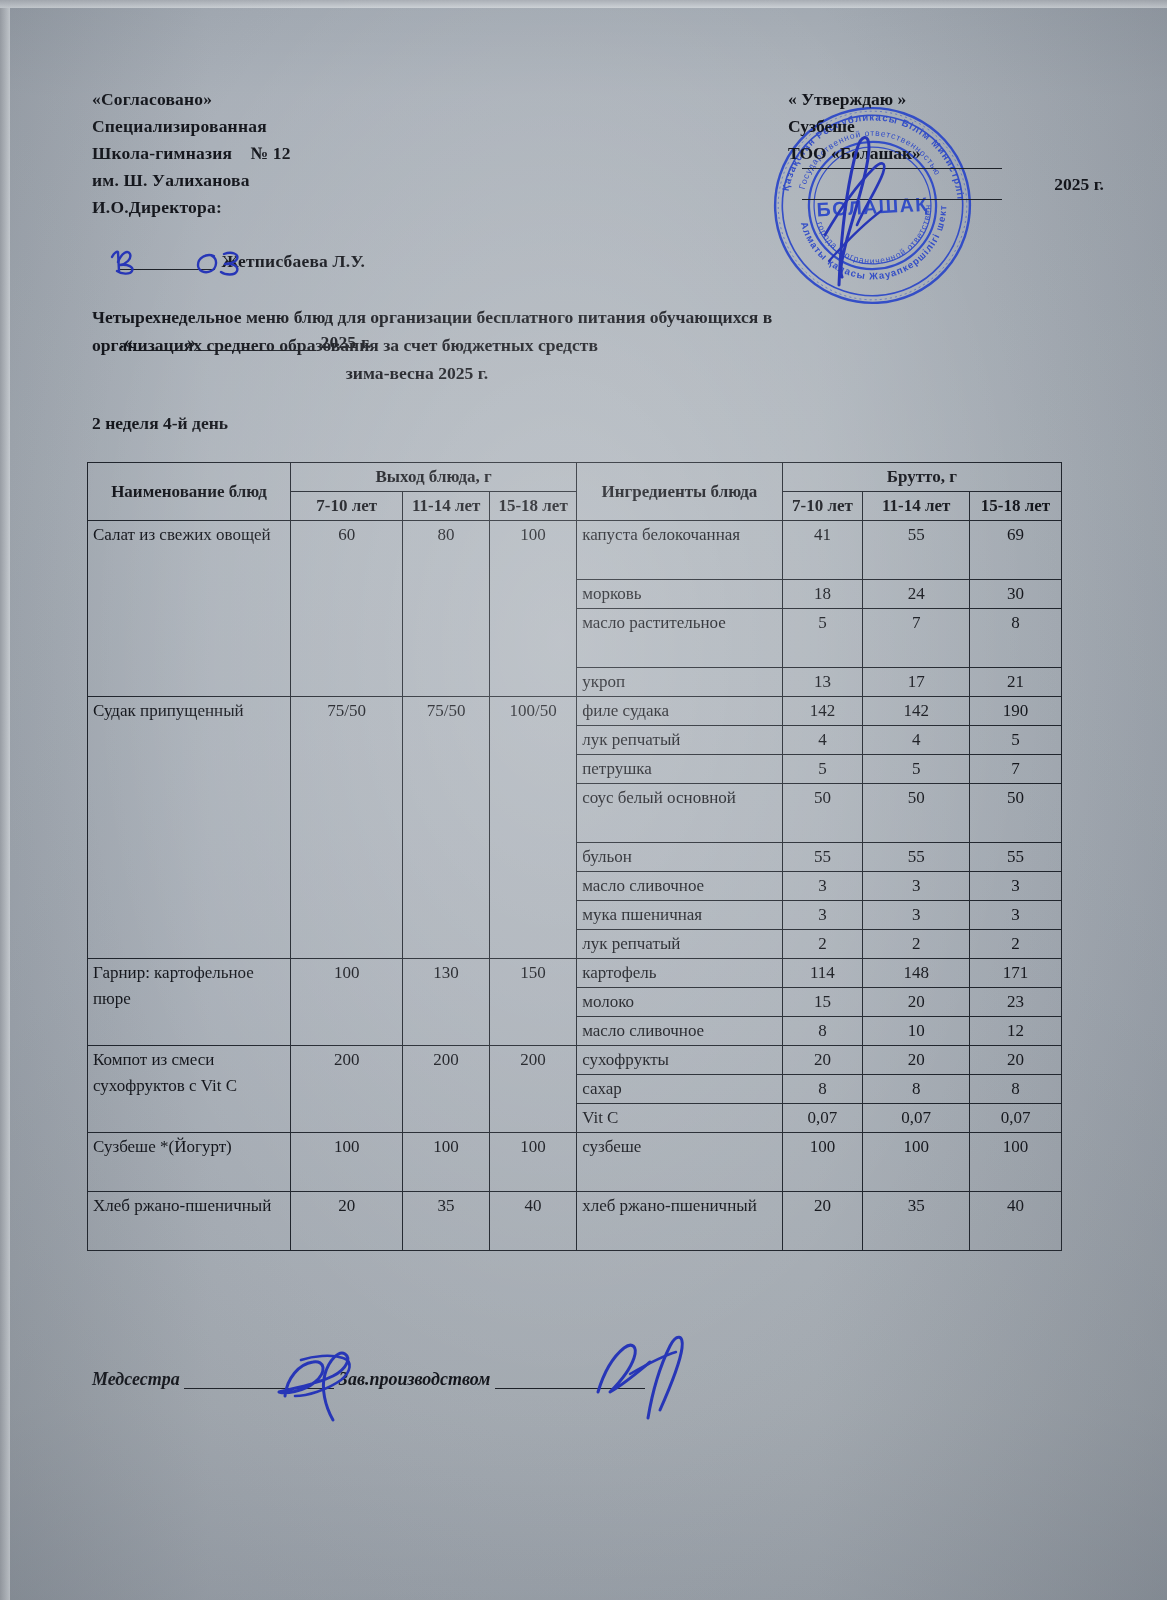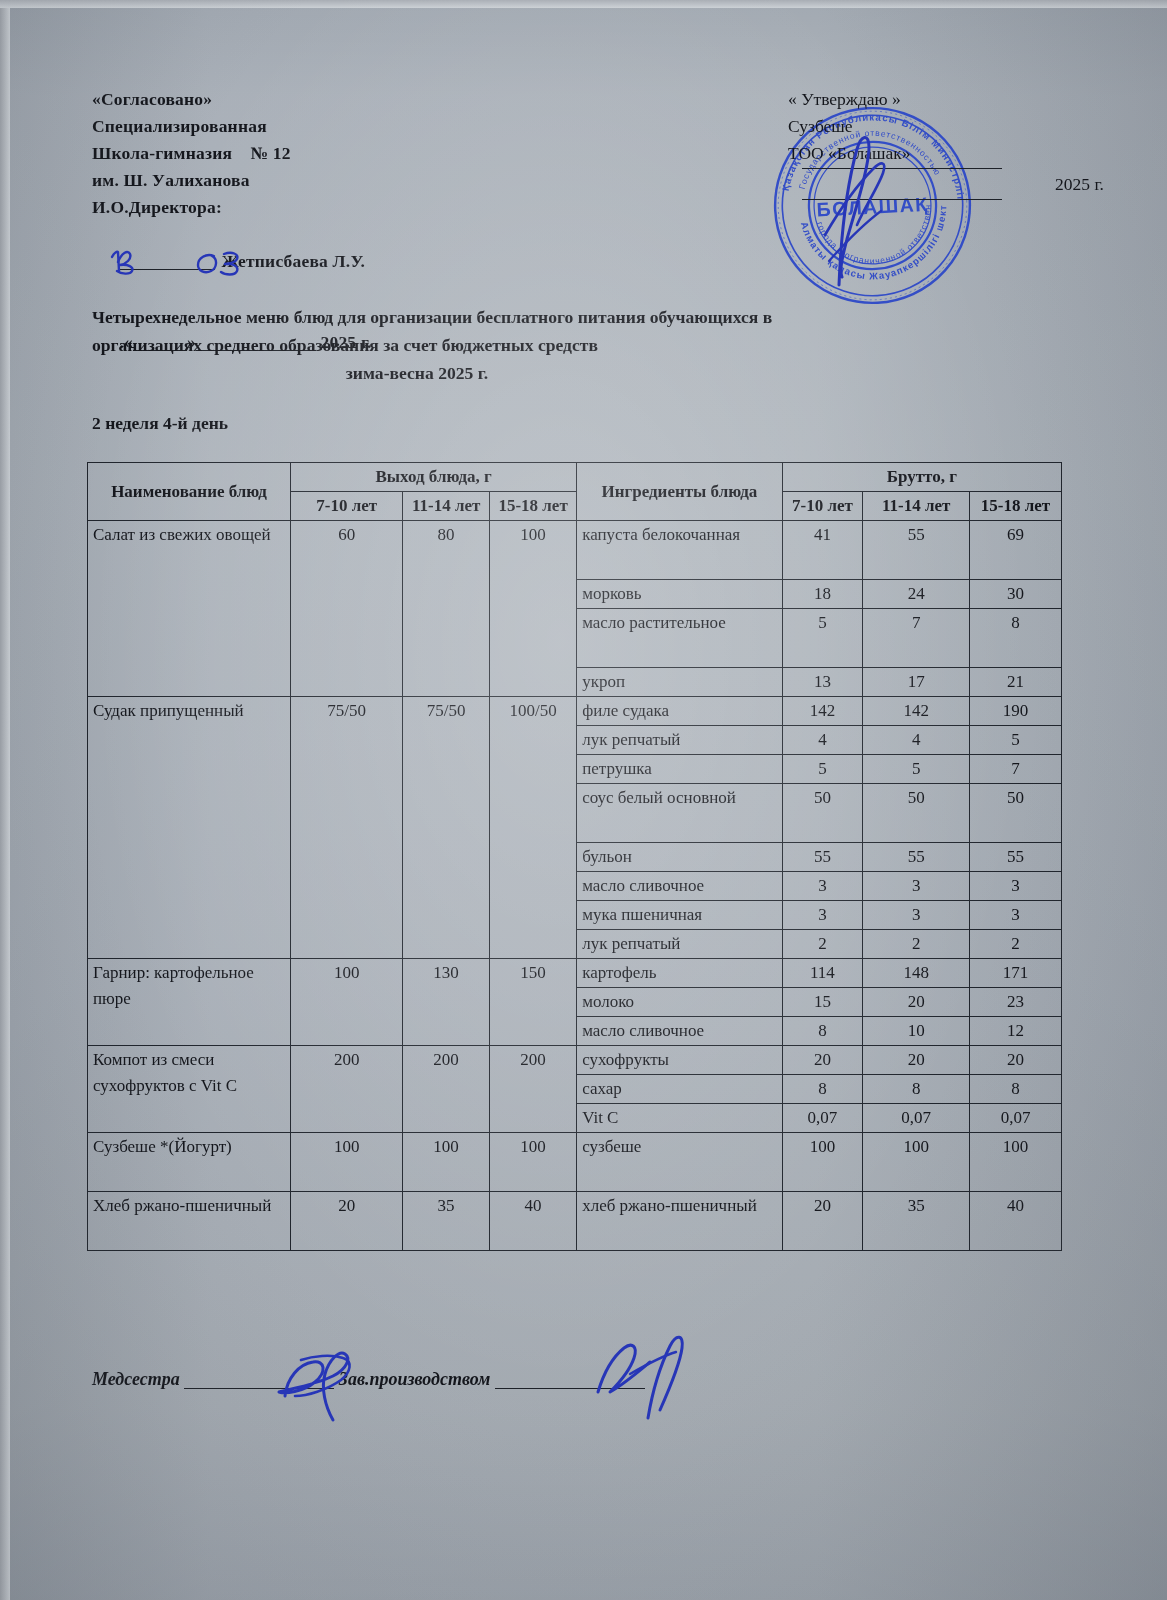--- a/index.html
+++ b/index.html
@@ -36,21 +36,21 @@
     font-weight:bold;font-size:17.5px;line-height:27px;
     letter-spacing:.2px;
   }
   .hdr-left .row{white-space:pre;}
   .sig-line{display:inline-block;border-bottom:1.5px solid #1d2128;width:96px;vertical-align:-3px;margin-right:6px;}
   .date-line{position:relative;font-weight:bold;}
   .blank-u{display:inline-block;border-bottom:1.5px solid #1d2128;height:18px;vertical-align:-3px;}
 
   .hdr-right{
     position:absolute;left:782px;top:86px;width:330px;
-    font-weight:normal;font-size:17.5px;line-height:27px;
+    font-weight:bold;font-size:17.5px;line-height:27px;
     z-index:4;
   }
   .hdr-right .ctr{padding-left:6px;}
   .hdr-right .nm{text-align:right;padding-right:8px;}
   .hdr-right .ln{display:block;border-bottom:1.6px solid #1d2128;width:200px;margin:0 0 2px 20px;height:1px;}
   .hdr-right .yr{text-align:right;padding-right:8px;}
 
   
   #stamp{
     position:absolute;left:770px;top:103px;width:205px;height:205px;

